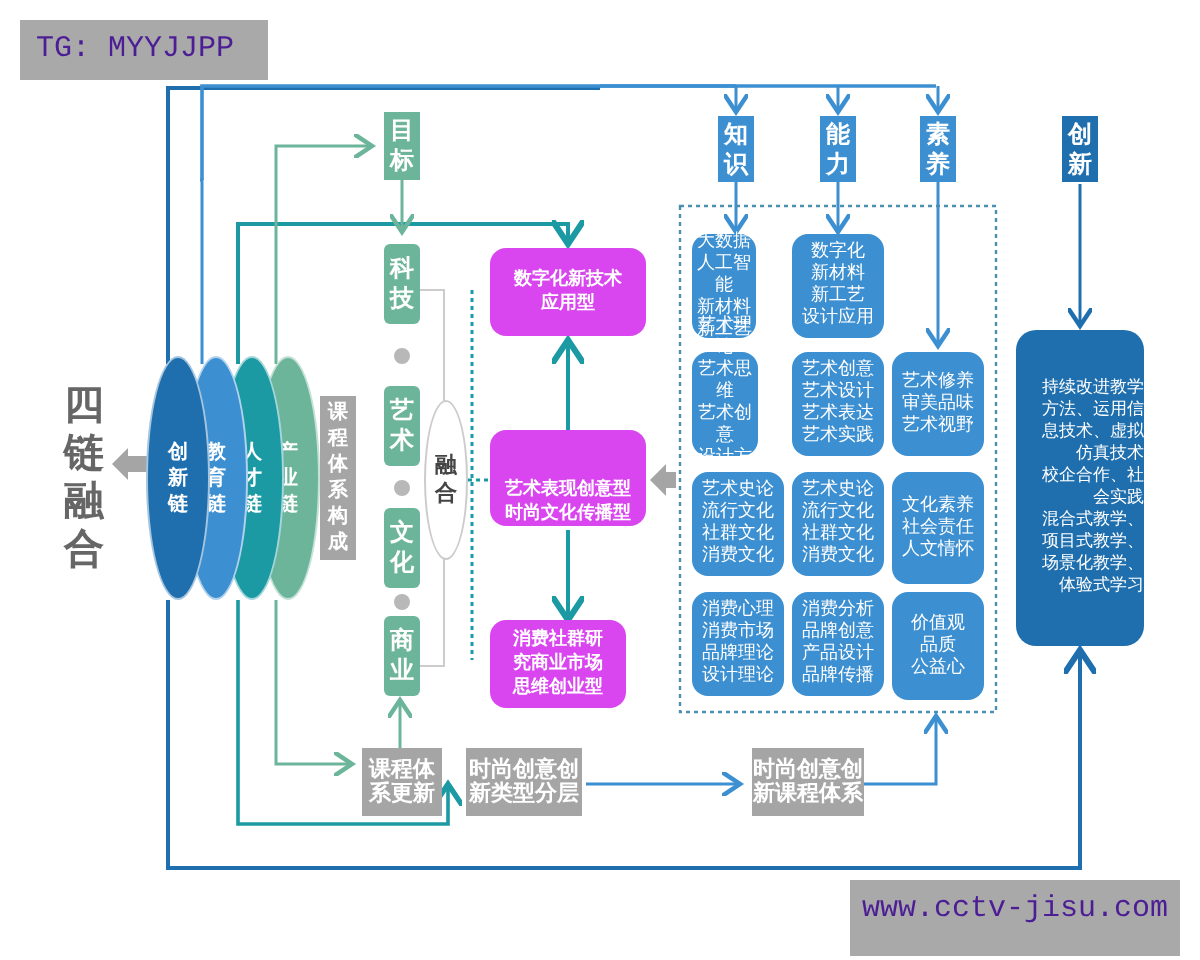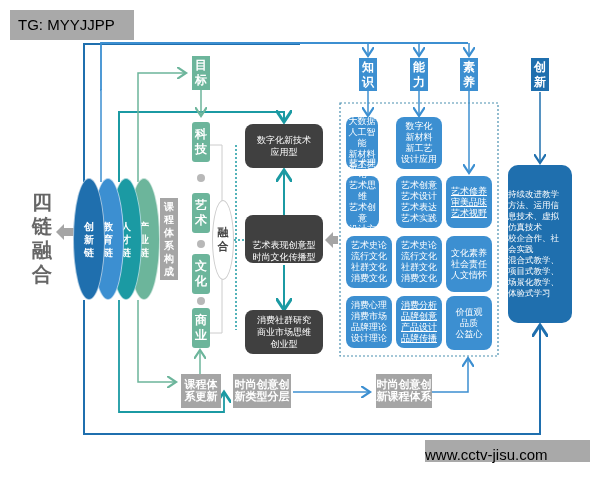--- a/index.html
+++ b/index.html
@@ -1,24 +1,24 @@
 <!DOCTYPE html>
 <html><head>
   <meta charset="utf-8">
   <style>
     html, body { margin:0; padding:0; }
     body { width:600px; height:480px; background:#ffffff; position:relative; overflow:hidden;
       font-family: "DejaVu Sans", sans-serif; }
     .abs { position:absolute; }
     svg.lines { position:absolute; left:0; top:0; }
-    .wm { position:absolute; background:#a9a9a9; color:#000000; font-family:Liberation Sans, sans-serif; }
+    .wm { position:absolute; background:#a9a9a9; color:#4c1d95; font-family:Liberation Mono, monospace; }
     .vbox { position:absolute; color:#fff; font-weight:bold; font-size:12px; line-height:15px;
       text-align:center; display:flex; align-items:center; justify-content:center; }
     .green { background:#6cb59b; }
-    .teal { background:#404040; border-radius:8px; font-size:9px; line-height:12px; font-weight:normal; }
+    .teal { background:#d946ef; border-radius:8px; font-size:9px; line-height:12px; font-weight:bold; }
     .blue { background:#3c8fd1; border-radius:8px; font-size:9px; line-height:11px; font-weight:normal; }
     .darkblue { background:#1f6fae; }
     .gray { background:#a5a5a5; font-size:11px; line-height:12px; }
     .pill { position:absolute; border-radius:50%; color:#fff; font-size:10px; font-weight:bold;
       display:flex; align-items:center; justify-content:center; text-align:center; line-height:13px; }
     .dot { position:absolute; width:8px; height:8px; background:#b8b8b8; border-radius:50%; }
   </style>
 </head>
 <body>
 
@@ -80,21 +80,21 @@
 
   <line x1="293" y1="392" x2="370" y2="392" stroke="#3c8fd1" stroke-width="1.5" marker-end="url(#ab)"></line>
   <path d="M432,392 L468,392 L468,358" stroke="#3c8fd1" stroke-width="1.5" fill="none" marker-end="url(#ab)"></path>
 
   <polygon points="325,240 333,232 333,236 338,236 338,244 333,244 333,248" fill="#a5a5a5"></polygon>
   <polygon points="56,232 64,224 64,228 74,228 74,236 64,236 64,240" fill="#a5a5a5"></polygon>
   <polygon points="178,233 170,225 170,229 162,229 162,237 170,237 170,241" fill="#a5a5a5"></polygon>
 </svg>
 
 <div class="wm" style="left:10px;top:10px;width:124px;height:30px;font-size:15px;line-height:30px;padding-left:8px;box-sizing:border-box;">TG: MYYJJPP</div>
-<div class="wm" style="left:425px;top:440px;width:165px;height:22px;font-size:15px;line-height:30px;text-align:left;">www.cctv-jisu.com</div>
+<div class="wm" style="left:425px;top:440px;width:165px;height:38px;font-size:15px;line-height:30px;text-align:center;">www.cctv-jisu.com</div>
 
 <div class="abs" id="left-title" style="left:30px;top:190px;width:24px;font-size:20px;line-height:24px;font-weight:bold;color:#666;text-align:center;">四<br>链<br>融<br>合</div>
 
 <div id="chains">
     <div class="pill" style="left: 128px; top: 178px; width: 30px; height: 120px; background: rgb(108, 181, 155); border: 1px solid rgba(255, 255, 255, 0.6);">产<br>业<br>链</div>
     <div class="pill" style="left: 110px; top: 178px; width: 30px; height: 120px; background: rgb(27, 154, 163); border: 1px solid rgba(255, 255, 255, 0.6);">人<br>才<br>链</div>
     <div class="pill" style="left: 92px; top: 178px; width: 30px; height: 120px; background: rgb(60, 143, 209); border: 1px solid rgba(255, 255, 255, 0.6);">教<br>育<br>链</div>
     <div class="pill" style="left: 73px; top: 178px; width: 30px; height: 120px; background: rgb(31, 111, 174); border: 1px solid rgba(255, 255, 255, 0.6);">创<br>新<br>链</div>
   </div>
 
@@ -113,21 +113,21 @@
   </div>
 
 <div class="abs" style="left:212px;top:200px;width:20px;height:78px;border:1px solid #cccccc;border-radius:50%;background:#fff;display:flex;align-items:center;justify-content:center;font-size:11px;line-height:14px;color:#444;font-weight:bold;text-align:center;" id="fusion">融<br>合</div>
 
 <div class="vbox teal" style="left:245px;top:124px;width:78px;height:44px;">
     <span style="padding:0 10px">数字化新技术应用型</span>
   </div>
 <div class="vbox teal" style="left:245px;top:215px;width:78px;height:48px;align-items:flex-end;">
     <span style="padding:0 4px">艺术表现创意型时尚文化传播型</span>
   </div>
-<div class="vbox teal" style="left:245px;top:310px;width:78px;height:44px;">
+<div class="vbox teal" style="left:245px;top:310px;width:68px;height:44px;">
     <span style="padding:0 8px">消费社群研究商业市场思维创业型</span>
   </div>
 
 <div class="vbox" style="left:359px;top:58px;width:18px;height:33px;background:#3c8fd1;">
     <span id="dim0">知<br>识</span>
   </div>
 <div class="vbox" style="left:410px;top:58px;width:18px;height:33px;background:#3c8fd1;">
     <span id="dim1">能<br>力</span>
   </div>
 <div class="vbox" style="left:460px;top:58px;width:18px;height:33px;background:#3c8fd1;">
@@ -136,26 +136,26 @@
 
 <div class="vbox darkblue" style="left:531px;top:58px;width:18px;height:33px;">
     <span id="innov">创<br>新</span>
   </div>
 
 <div id="grid">
     <div class="vbox blue" style="left: 346px; top: 117px; width: 32px; height: 52px;">大数据<br>人工智能<br>新材料<br>新工艺</div>
     <div class="vbox blue" style="left: 396px; top: 117px; width: 46px; height: 52px;">数字化<br>新材料<br>新工艺<br>设计应用</div>
     <div class="vbox blue" style="left: 346px; top: 176px; width: 33px; height: 52px;">艺术理论<br>艺术思维<br>艺术创意<br>设计方法</div>
     <div class="vbox blue" style="left: 396px; top: 176px; width: 46px; height: 52px;">艺术创意<br>艺术设计<br>艺术表达<br>艺术实践</div>
-    <div class="vbox blue" style="left: 446px; top: 176px; width: 46px; height: 52px; text-decoration: underline;">艺术修养<br>审美品味<br>艺术视野</div>
+    <div class="vbox blue" style="left: 446px; top: 176px; width: 46px; height: 52px;">艺术修养<br>审美品味<br>艺术视野</div>
     <div class="vbox blue" style="left: 346px; top: 236px; width: 46px; height: 52px;">艺术史论<br>流行文化<br>社群文化<br>消费文化</div>
     <div class="vbox blue" style="left: 396px; top: 236px; width: 46px; height: 52px;">艺术史论<br>流行文化<br>社群文化<br>消费文化</div>
     <div class="vbox blue" style="left: 446px; top: 236px; width: 46px; height: 56px;">文化素养<br>社会责任<br>人文情怀</div>
     <div class="vbox blue" style="left: 346px; top: 296px; width: 46px; height: 52px;">消费心理<br>消费市场<br>品牌理论<br>设计理论</div>
-    <div class="vbox blue" style="left: 396px; top: 296px; width: 46px; height: 52px; text-decoration: underline;">消费分析<br>品牌创意<br>产品设计<br>品牌传播</div>
+    <div class="vbox blue" style="left: 396px; top: 296px; width: 46px; height: 52px;">消费分析<br>品牌创意<br>产品设计<br>品牌传播</div>
     <div class="vbox blue" style="left: 446px; top: 296px; width: 46px; height: 54px;">价值观<br>品质<br>公益心</div>
   </div>
 
-<div class="abs" id="teach" style="left:508px;top:165px;width:64px;height:158px;background:#1f6fae;border-radius:10px;color:#fff;font-size:8.5px;line-height:11px;text-align:left;display:flex;flex-direction:column;justify-content:center;">持续改进教学<br>方法、运用信<br>息技术、虚拟<br>仿真技术<br>校企合作、社<br>会实践<br>混合式教学、<br>项目式教学、<br>场景化教学、<br>体验式学习</div>
+<div class="abs" id="teach" style="left:508px;top:165px;width:64px;height:158px;background:#1f6fae;border-radius:10px;color:#fff;font-size:8.5px;line-height:11px;text-align:right;display:flex;flex-direction:column;justify-content:center;">持续改进教学<br>方法、运用信<br>息技术、虚拟<br>仿真技术<br>校企合作、社<br>会实践<br>混合式教学、<br>项目式教学、<br>场景化教学、<br>体验式学习</div>
 
 <div class="vbox gray" id="bb0" style="left:181px;top:374px;width:40px;height:34px;">课程体<br>系更新</div>
 <div class="vbox gray" id="bb1" style="left:233px;top:374px;width:58px;height:34px;">时尚创意创<br>新类型分层</div>
 <div class="vbox gray" id="bb2" style="left:376px;top:374px;width:56px;height:34px;">时尚创意创<br>新课程体系</div>
 
 </body></html>

